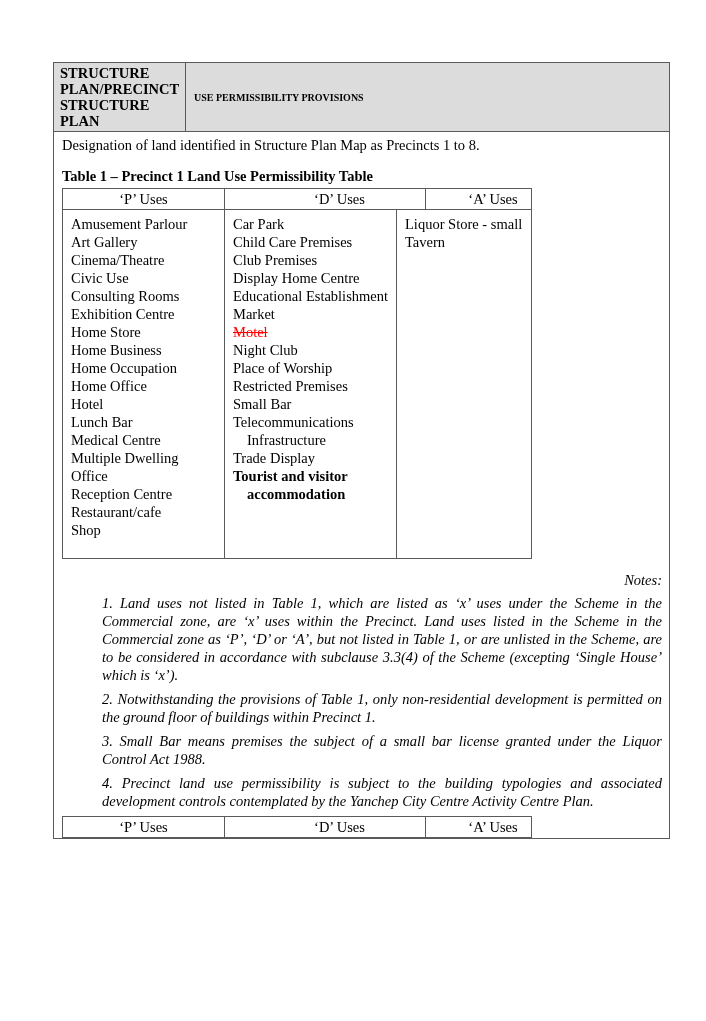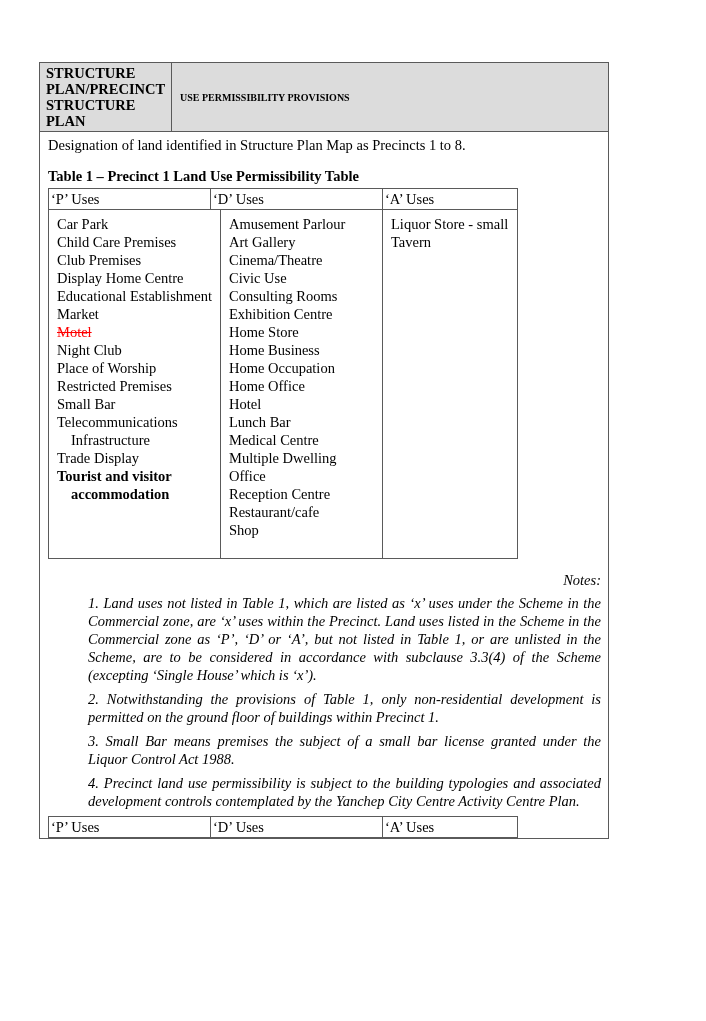--- a/index.html
+++ b/index.html
@@ -11,21 +11,21 @@
   html,body{background:#ffffff;}
   body{
     width:706px;height:1021px;
     font-family:"Liberation Serif","DejaVu Serif",serif;
     color:#000;
     font-size:14.5px;
     position:relative;
   }
   .page{position:relative;width:706px;height:1021px;background:#fff;}
   .outer{
-    position:absolute;left:39px;top:62px;width:570px;
+    position:absolute;left:53px;top:62px;width:617px;
     border:1px solid var(--table_border);
   }
   .row{display:flex;}
   .row-head{
     background:var(--header_fill);
     border-bottom:1px solid var(--table_border);
     min-height:64px;
   }
   .cell-left{
     width:132px;flex:0 0 132px;
@@ -37,21 +37,21 @@
   .cell-right{flex:1;min-width:0;}
   .row-head .cell-right{
     display:flex;align-items:center;
     padding:2px 8px;font-weight:bold;font-size:10px;
   }
   .row-body .cell-left{padding-top:4px;line-height:18px;}
   .content{padding:4px 7px 0 8px;}
   .intro{line-height:18px;margin-bottom:13px;white-space:nowrap;}
   .tbl-title{font-weight:bold;line-height:18px;margin-bottom:3px;}
   .use-table{width:470px;border:1px solid var(--table_border);}
-  .thead{display:flex;text-align:left;border-bottom:1px solid var(--table_border);}
+  .thead{display:flex;text-align:center;border-bottom:1px solid var(--table_border);gap:29px;}
   .t2 .thead{border-bottom:none;}
   .hc{line-height:18px;padding:1px 2px;}
   .col-p{width:162px;flex:0 0 162px;border-right:1px solid var(--table_border);}
   .col-d{width:172px;flex:0 0 172px;border-right:1px solid var(--table_border);}
   .col-a{flex:1;border-right:none;}
   .tbody{display:flex;}
   .t1 .tbody{min-height:348px;}
   .tbody .col{padding:5px 3px 5px 8px;}
   .use-item{line-height:18px;padding-left:14px;text-indent:-14px;}
   .use-item.struck{color:var(--struck_color);text-decoration:line-through;}
@@ -84,55 +84,55 @@
         <p class="intro">Designation of land identified in Structure Plan Map as Precincts 1 to 8.</p>
 
         <p class="tbl-title">Table 1 – Precinct 1 Land Use Permissibility Table</p>
         <div class="use-table t1">
           <div class="thead">
             <div class="hc col-p">‘P’ Uses</div>
             <div class="hc col-d">‘D’ Uses</div>
             <div class="hc col-a">‘A’ Uses</div>
           </div>
           <div class="tbody">
-            <div class="col col-d">
-                <div class="use-item">Car Park</div>
-                <div class="use-item">Child Care Premises</div>
-                <div class="use-item">Club Premises</div>
-                <div class="use-item">Display Home Centre</div>
-                <div class="use-item">Educational Establishment</div>
-                <div class="use-item">Market</div>
-                <div class="use-item struck">Motel</div>
-                <div class="use-item">Night Club</div>
-                <div class="use-item">Place of Worship</div>
-                <div class="use-item">Restricted Premises</div>
-                <div class="use-item">Small Bar</div>
-                <div class="use-item">Telecommunications Infrastructure</div>
-                <div class="use-item">Trade Display</div>
-                <div class="use-item bold">Tourist and visitor accommodation</div>
-              </div>
             <div class="col col-p">
                 <div class="use-item">Amusement Parlour</div>
                 <div class="use-item">Art Gallery</div>
                 <div class="use-item">Cinema/Theatre</div>
                 <div class="use-item">Civic Use</div>
                 <div class="use-item">Consulting Rooms</div>
                 <div class="use-item">Exhibition Centre</div>
                 <div class="use-item">Home Store</div>
                 <div class="use-item">Home Business</div>
                 <div class="use-item">Home Occupation</div>
                 <div class="use-item">Home Office</div>
                 <div class="use-item">Hotel</div>
                 <div class="use-item">Lunch Bar</div>
                 <div class="use-item">Medical Centre</div>
                 <div class="use-item">Multiple Dwelling</div>
                 <div class="use-item">Office</div>
                 <div class="use-item">Reception Centre</div>
                 <div class="use-item">Restaurant/cafe</div>
                 <div class="use-item">Shop</div>
+              </div>
+            <div class="col col-d">
+                <div class="use-item">Car Park</div>
+                <div class="use-item">Child Care Premises</div>
+                <div class="use-item">Club Premises</div>
+                <div class="use-item">Display Home Centre</div>
+                <div class="use-item">Educational Establishment</div>
+                <div class="use-item">Market</div>
+                <div class="use-item struck">Motel</div>
+                <div class="use-item">Night Club</div>
+                <div class="use-item">Place of Worship</div>
+                <div class="use-item">Restricted Premises</div>
+                <div class="use-item">Small Bar</div>
+                <div class="use-item">Telecommunications Infrastructure</div>
+                <div class="use-item">Trade Display</div>
+                <div class="use-item bold">Tourist and visitor accommodation</div>
               </div>
             <div class="col col-a">
                 <div class="use-item">Liquor Store - small</div>
                 <div class="use-item">Tavern</div>
               </div>
           </div>
         </div>
 
         <p class="notes-label">Notes:</p>
         <div class="notes">

